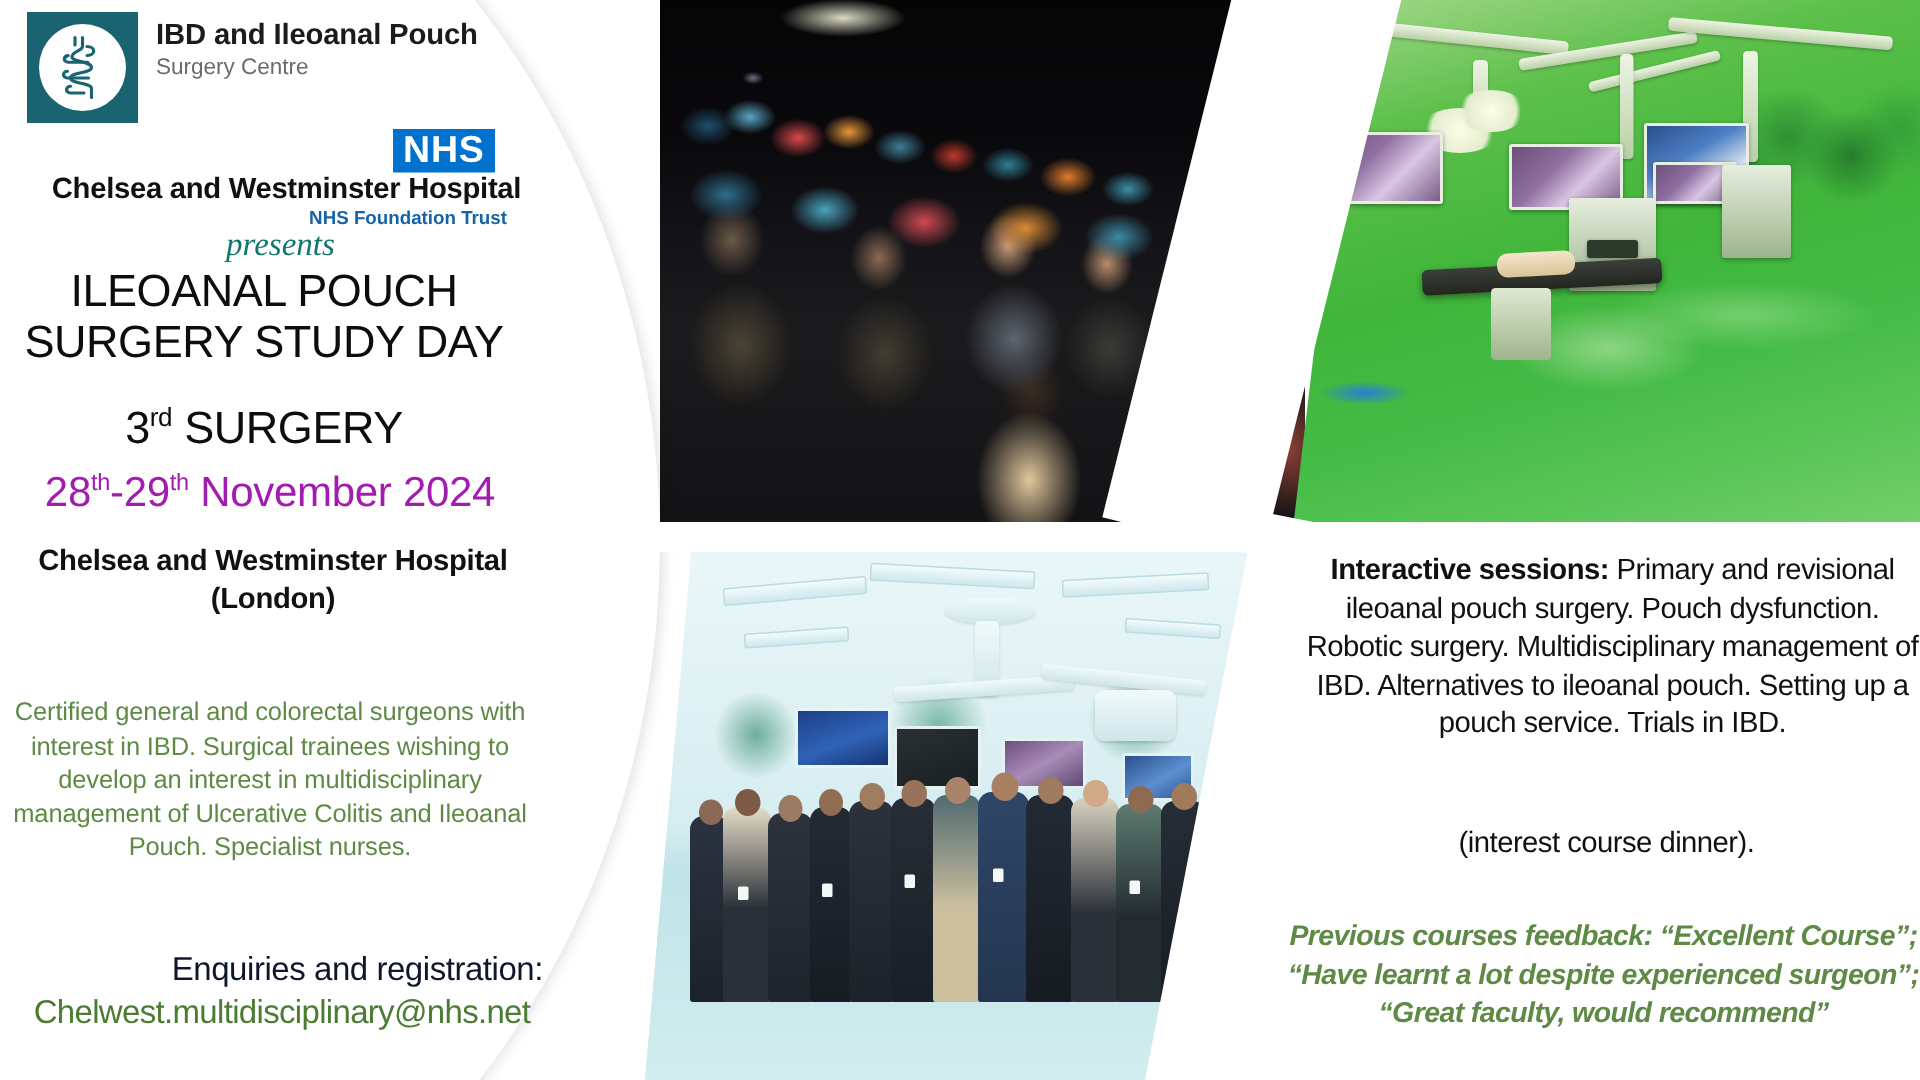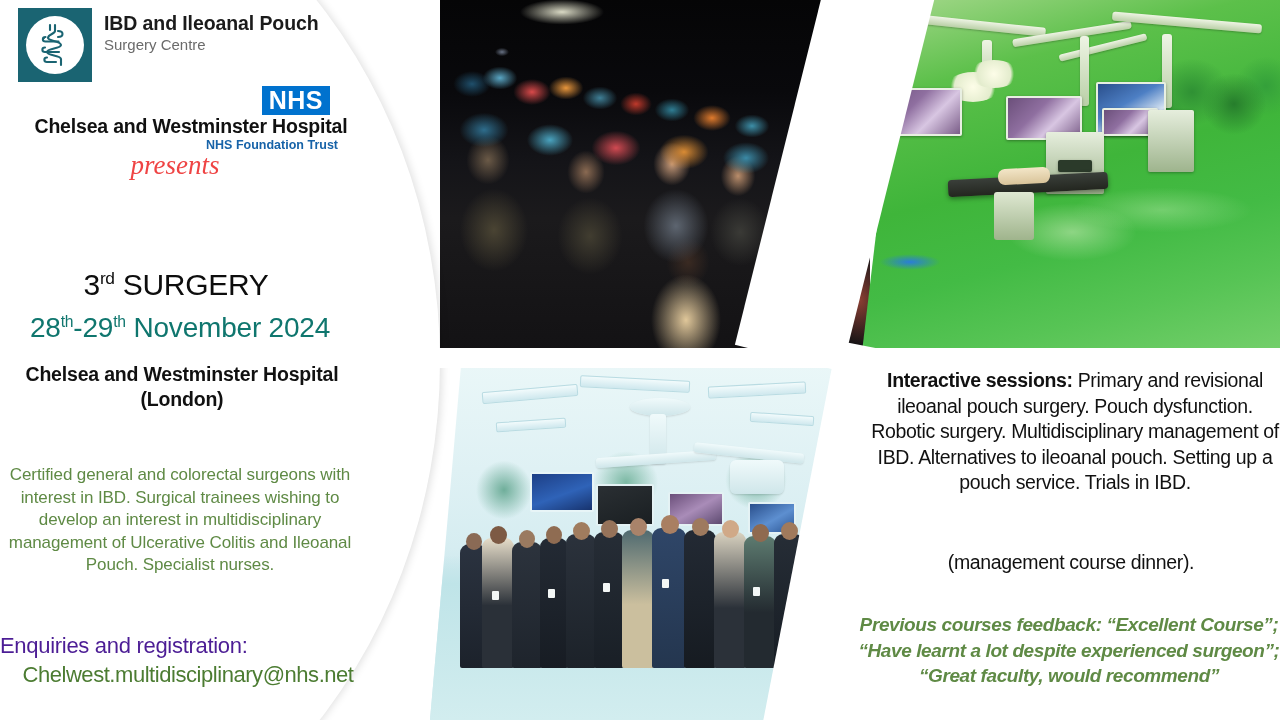--- a/index.html
+++ b/index.html
@@ -246,37 +246,37 @@
     text-align: center; font-size: 19.5px; font-weight: bold;
     color: #111111; line-height: 1.1; margin-top: 1px; letter-spacing: -.2px;
   }
   #trust-sub {
     text-align: right; padding-right: 26px; font-size: 12.5px;
     font-weight: bold; color: #1763a8; margin-top: 1px;
   }
 
   
   #presents {
-    position: absolute; left: 0; top: 150px; width: 350px;
+    position: absolute; left: 12px; top: 150px; width: 350px;
     text-align: center; font-family: "Liberation Serif", serif;
-    font-style: italic; font-size: 27px; color: #ef4444;
+    font-style: italic; font-size: 22px; color: #0f766e;
   }
   #main-title {
     position: absolute; left: 0; top: 178px; width: 352px;
     text-align: center; font-size: 30px; color: #0d0d0d;
     line-height: 1.14; letter-spacing: -.3px; font-weight: normal;
   }
   #edition {
     position: absolute; left: 0; top: 268px; width: 352px;
     text-align: center; font-size: 30px; color: #0d0d0d; letter-spacing: -.3px;
   }
   #edition sup { font-size: .58em; vertical-align: super; }
   #dates {
     position: absolute; left: 0; top: 312px; width: 360px;
-    text-align: center; font-size: 28px; color: #0f766e; letter-spacing: -.2px;
+    text-align: center; font-size: 28px; color: #a21caf; letter-spacing: -.2px;
   }
   #dates sup { font-size: .56em; vertical-align: super; }
 
   #venue {
     position: absolute; left: 4px; top: 362px; width: 356px;
     text-align: center; font-size: 19.5px; font-weight: bold;
     color: #111; line-height: 1.28; letter-spacing: -.2px;
   }
 
   #audience-head {
@@ -285,22 +285,23 @@
     color: #4c7c32; letter-spacing: .4px;
   }
   #audience-body {
     position: absolute; left: 4px; top: 464px; width: 352px;
     text-align: center; font-size: 17px; color: #5f8a45;
     line-height: 1.33; letter-spacing: -.1px;
   }
 
   #enquiries {
     position: absolute; left: 0; top: 632px; width: 362px;
-    text-align: left; font-size: 22px; color: #4c1d95; line-height: 1.26;
+    text-align: right; font-size: 22px; color: #0f172a; line-height: 1.26;
     letter-spacing: -.3px;
+    padding-left: 36px;
   }
   #email {
     position: absolute; left: 0; top: 662px; width: 376px;
     text-align: center; font-size: 22px; color: #4c7c32;
     letter-spacing: -.45px;
   }
 
   
   #right-panel {
     position: absolute; left: 856px; top: 362px; width: 424px; height: 358px;
@@ -445,39 +446,43 @@
       </div>
       <div id="nhs-row">
         <div id="nhs-badge">NHS</div>
       </div>
       <div id="trust-name">Chelsea and Westminster Hospital</div>
       <div id="trust-sub">NHS Foundation Trust</div>
     </div>
 
     <div id="presents">presents</div>
 
+    <div id="main-title">
+      <div>ILEOANAL POUCH</div>
+      <div>SURGERY STUDY DAY</div>
+    </div>
 
     <div id="edition"><span>3</span><sup>rd</sup><span> SURGERY</span></div>
 
     <div id="dates"><span>28</span><sup>th</sup><span>-</span><span>29</span><sup>th</sup><span> November 2024</span></div>
 
     <div id="venue">
       <div>Chelsea and Westminster Hospital</div>
       <div>(London)</div>
     </div>
 
     <div id="audience-body">Certified general and colorectal surgeons with interest in IBD. Surgical trainees wishing to develop an interest in multidisciplinary management of Ulcerative Colitis and Ileoanal Pouch. Specialist nurses.</div>
 
     <div id="enquiries">Enquiries and registration:</div>
     <div id="email">Chelwest.multidisciplinary@nhs.net</div>
   </div>
 
   <div id="right-panel">
     <div id="sessions"><b>Interactive sessions:</b><span> Primary and revisional ileoanal pouch surgery. Pouch dysfunction. Robotic surgery. Multidisciplinary management of IBD. Alternatives to ileoanal pouch. Setting up a pouch service. Trials in IBD.</span></div>
 
     <div id="cpd">
-      <div>(management course dinner).</div>
+      <div>(interest course dinner).</div>
     </div>
 
     <div id="feedback">Previous courses feedback: “Excellent Course”; “Have learnt a lot despite experienced surgeon”; “Great faculty, would recommend”</div>
   </div>
 
 </div>
 
 </body></html>

